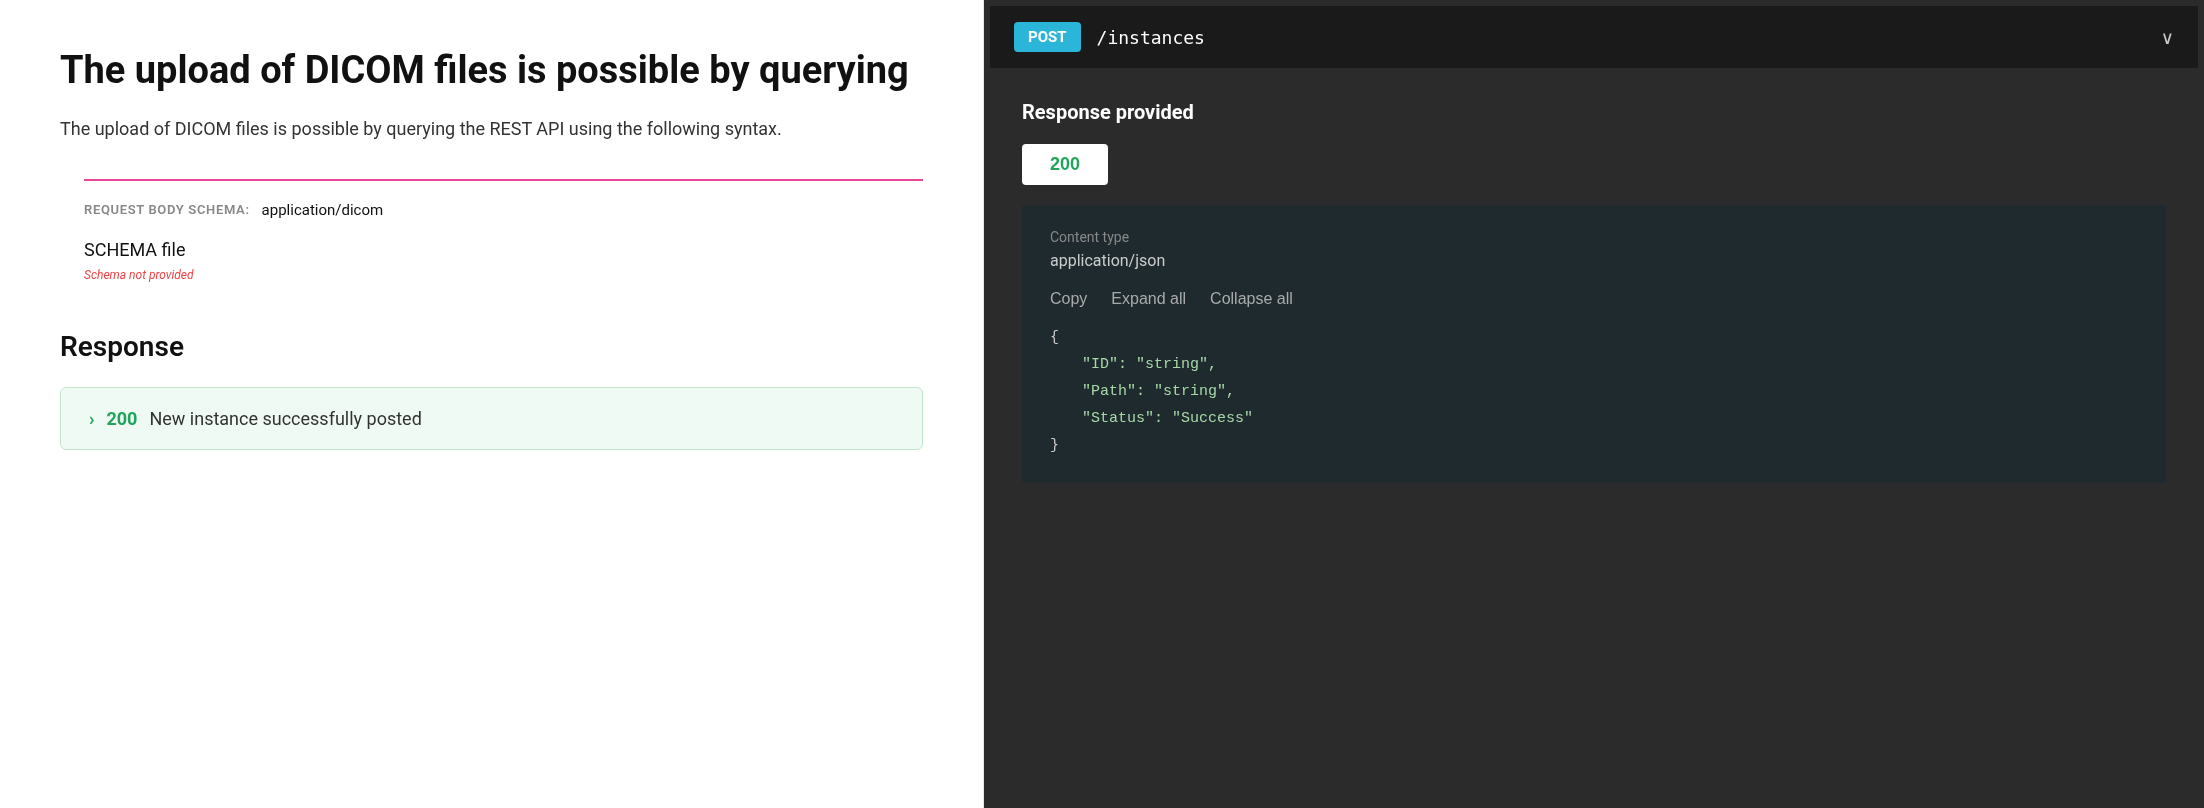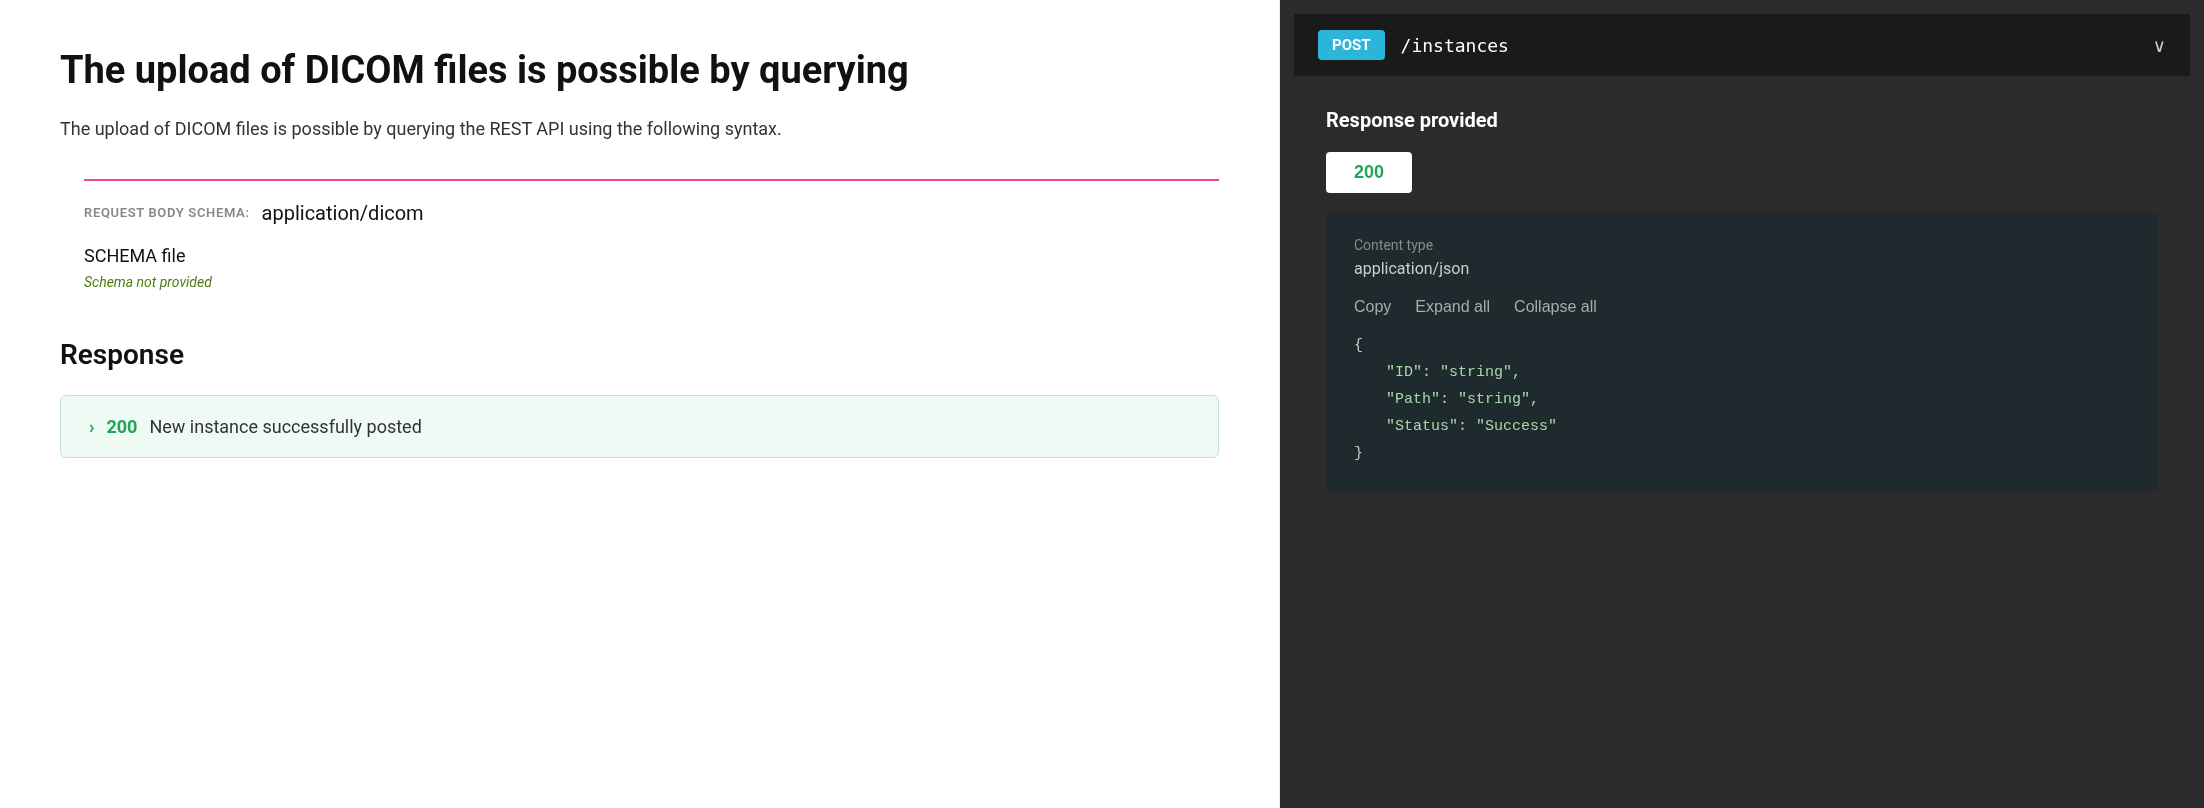--- a/index.html
+++ b/index.html
@@ -48,40 +48,40 @@
     .schema-label {
       font-size: 13px;
       font-weight: 600;
       color: #888;
       letter-spacing: 0.05em;
       text-transform: uppercase;
       margin-right: 12px;
     }
 
     .schema-value {
-      font-size: 20px;
+      font-size: 15px;
       color: #111;
     }
 
     .schema-row {
       display: flex;
       align-items: center;
       margin-bottom: 20px;
     }
 
     .dicom-label {
       font-size: 18px;
       color: #111;
       margin-bottom: 8px;
     }
 
     .schema-note {
       font-style: italic;
-      font-size: 14px;
-      color: #4d7c0f;
+      font-size: 12px;
+      color: #ef4444;
     }
 
     .responses-section {
       margin-top: 48px;
     }
 
     .responses-title {
       font-size: 28px;
       font-weight: 600;
       color: #111;
@@ -110,23 +110,23 @@
       color: #22a55b;
     }
 
     .response-description {
       font-size: 18px;
       color: #333;
     }
 
     
     .right-panel {
-      width: 924px;
+      width: 1220px;
       background: #2b2b2b;
-      padding: 14px;
+      padding: 6px;
       display: flex;
       flex-direction: column;
     }
 
     .endpoint-bar {
       background: #1a1a1a;
       padding: 16px 24px;
       display: flex;
       align-items: center;
       justify-content: space-between;

